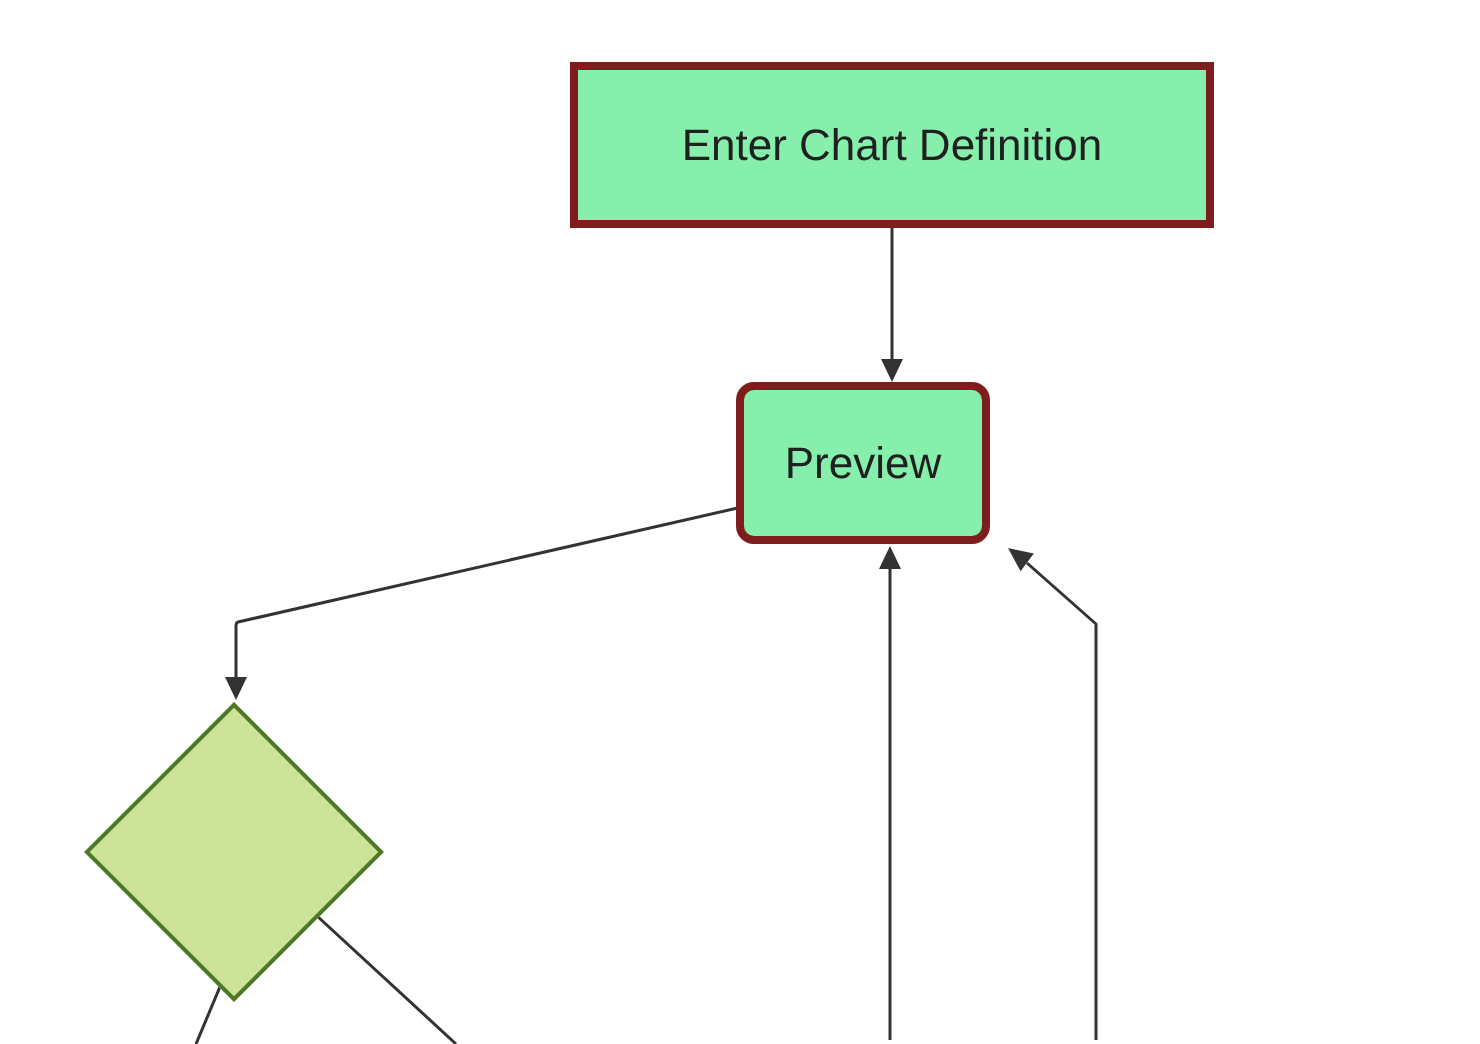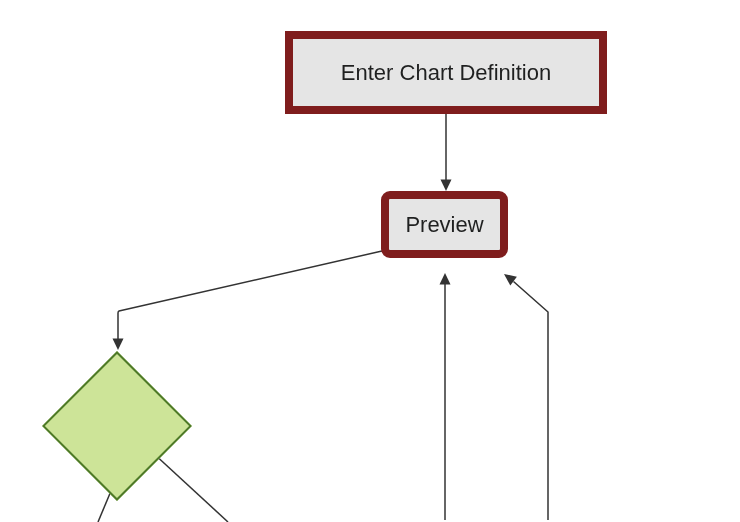--- a/index.html
+++ b/index.html
@@ -19,40 +19,40 @@
   #edges {
     position: absolute;
     left: 0;
     top: 0;
     z-index: 1;
   }
   .node {
     position: absolute;
     z-index: 2;
     box-sizing: border-box;
-    background: #e5e5e5;
-    border: 8px solid #7f1d1d;
+    background: #86efac;
+    border: 4px solid #7f1d1d;
     display: flex;
     align-items: center;
     justify-content: center;
     font-size: 22px;
     color: #1f2020;
     white-space: nowrap;
   }
   .node-rect {
     left: 285px;
     top: 31px;
     width: 322px;
     height: 83px;
   }
   .node-rounded {
-    left: 381px;
+    left: 368px;
     top: 191px;
     width: 127px;
-    height: 67px;
+    height: 81px;
     border-radius: 9px;
   }
   .node-diamond-shape {
     position: absolute;
     z-index: 2;
     left: 64px;
     top: 373px;
     width: 106px;
     height: 106px;
     box-sizing: border-box;

